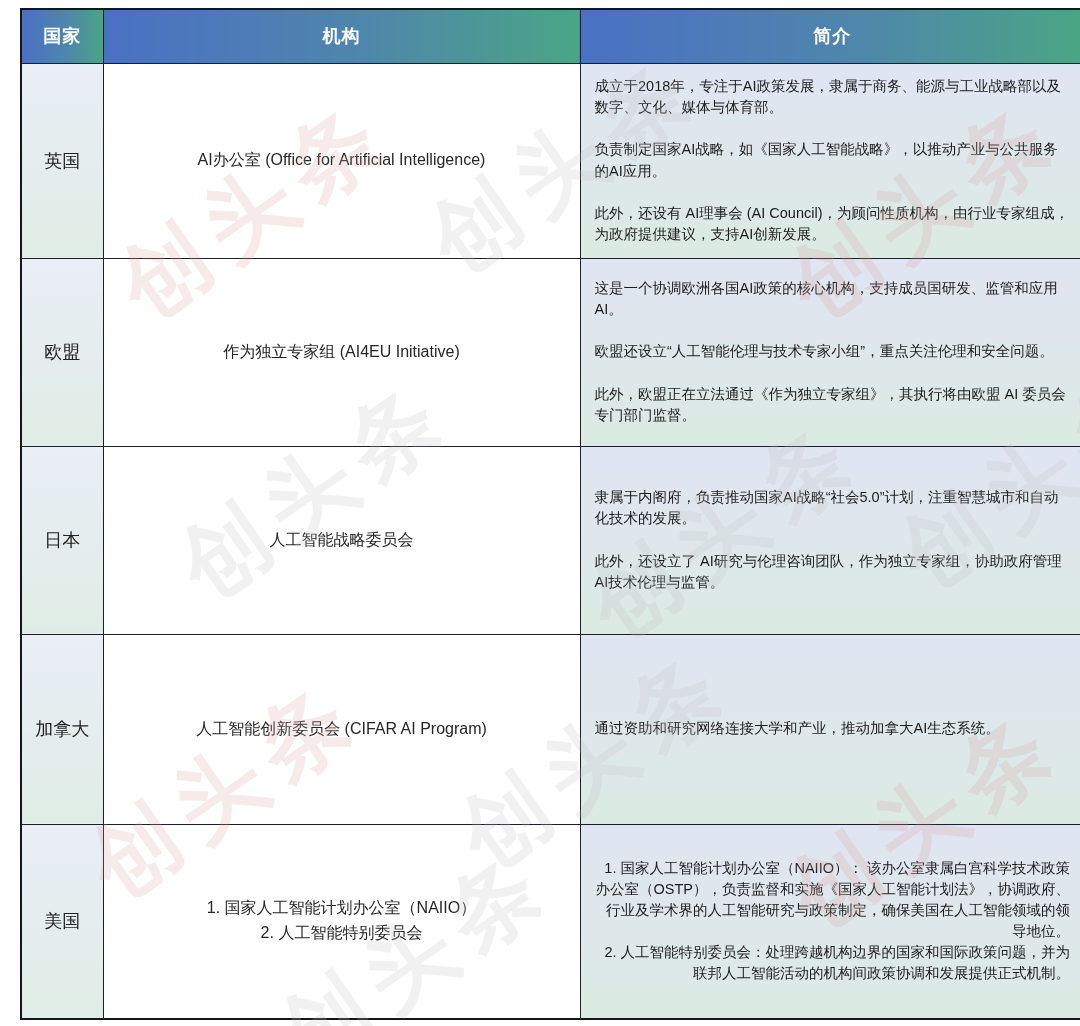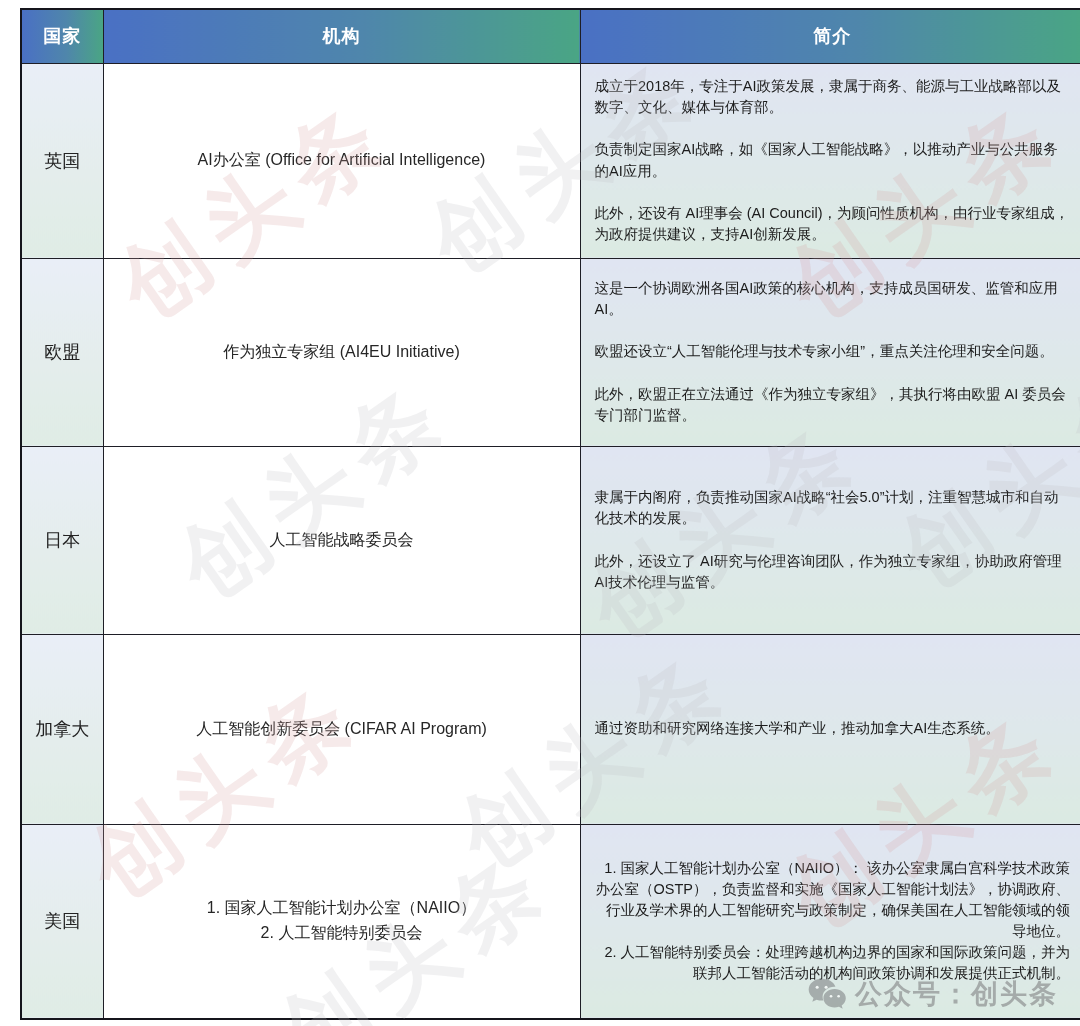--- a/index.html
+++ b/index.html
@@ -117,29 +117,14 @@
       <div class="wm pink" style="left: 760px; top: 150px;">创头条</div>
       <div class="wm gray" style="left: 150px; top: 430px;">创头条</div>
       <div class="wm gray" style="left: 560px; top: 470px;">创头条</div>
       <div class="wm gray" style="left: 870px; top: 420px;">创头条</div>
       <div class="wm pink" style="left: 60px; top: 730px;">创头条</div>
       <div class="wm gray" style="left: 430px; top: 700px;">创头条</div>
       <div class="wm pink" style="left: 760px; top: 760px;">创头条</div>
       <div class="wm gray" style="left: 250px; top: 900px;">创头条</div>
     </div>
 
-  <div class="footer-wm">
-    <svg viewBox="0 0 44 38" xmlns="http://www.w3.org/2000/svg">
-      <g fill="#85888a">
-        <path d="M16.5 2 C8 2 1.5 7.4 1.5 14.1 c0 3.8 2.1 7.2 5.4 9.4 l-1.3 4.3 4.8-2.5 c1.9.6 3.9 1 6.1 1 .5 0 1 0 1.5-.1 -.6-1.3-.9-2.7-.9-4.2 0-6.2 5.8-11.2 13-11.2 .4 0 .9 0 1.3.1 C29.8 6 23.7 2 16.5 2z"></path>
-        <path d="M30.5 13.5 c-6.9 0-12.5 4.6-12.5 10.3 0 5.7 5.6 10.3 12.5 10.3 1.7 0 3.4-.3 4.9-.8l4.1 2.1-1.1-3.6 c2.9-1.9 4.6-4.8 4.6-8 0-5.7-5.6-10.3-12.5-10.3z"></path>
-      </g>
-      <g fill="#ffffff">
-        <circle cx="11" cy="11.5" r="1.7"></circle>
-          <circle cx="21" cy="11.5" r="1.7"></circle>
-        <circle cx="26.5" cy="21.5" r="1.5"></circle>
-          <circle cx="35" cy="21.5" r="1.5"></circle>
-      </g>
-    </svg>
-    <span>公众号：创头条</span>
-  </div>
 
 </div>
 
 </body></html>

